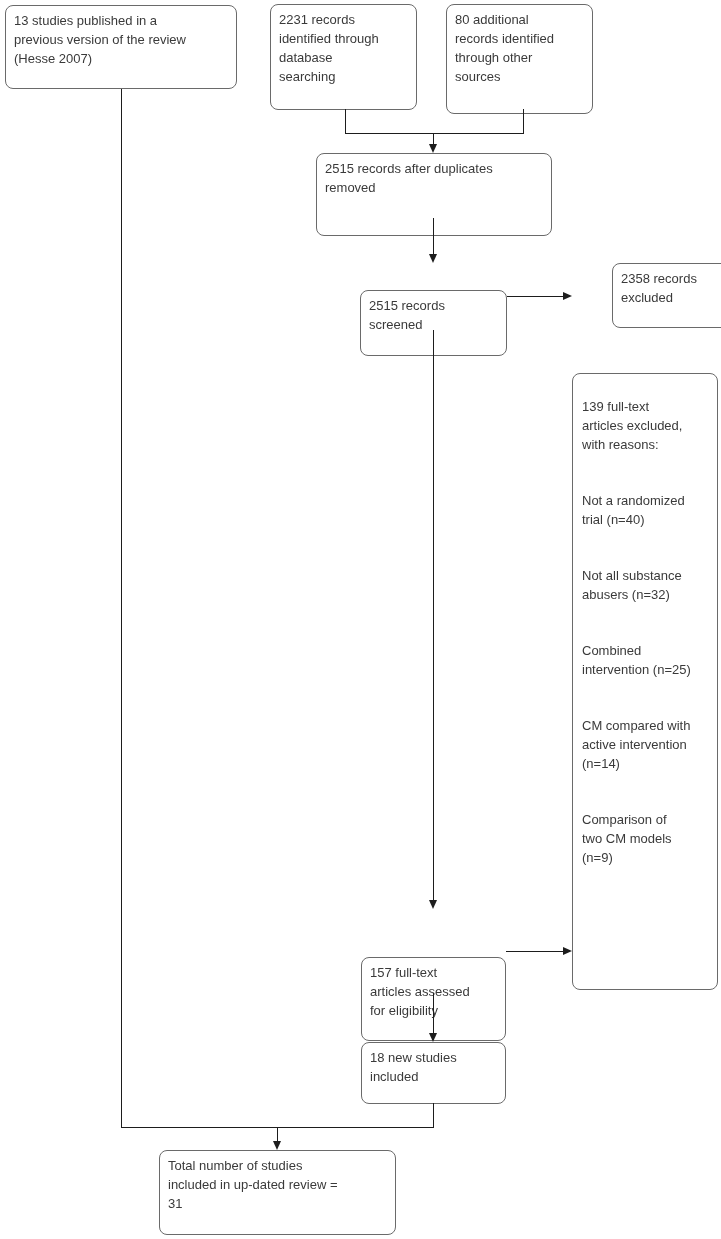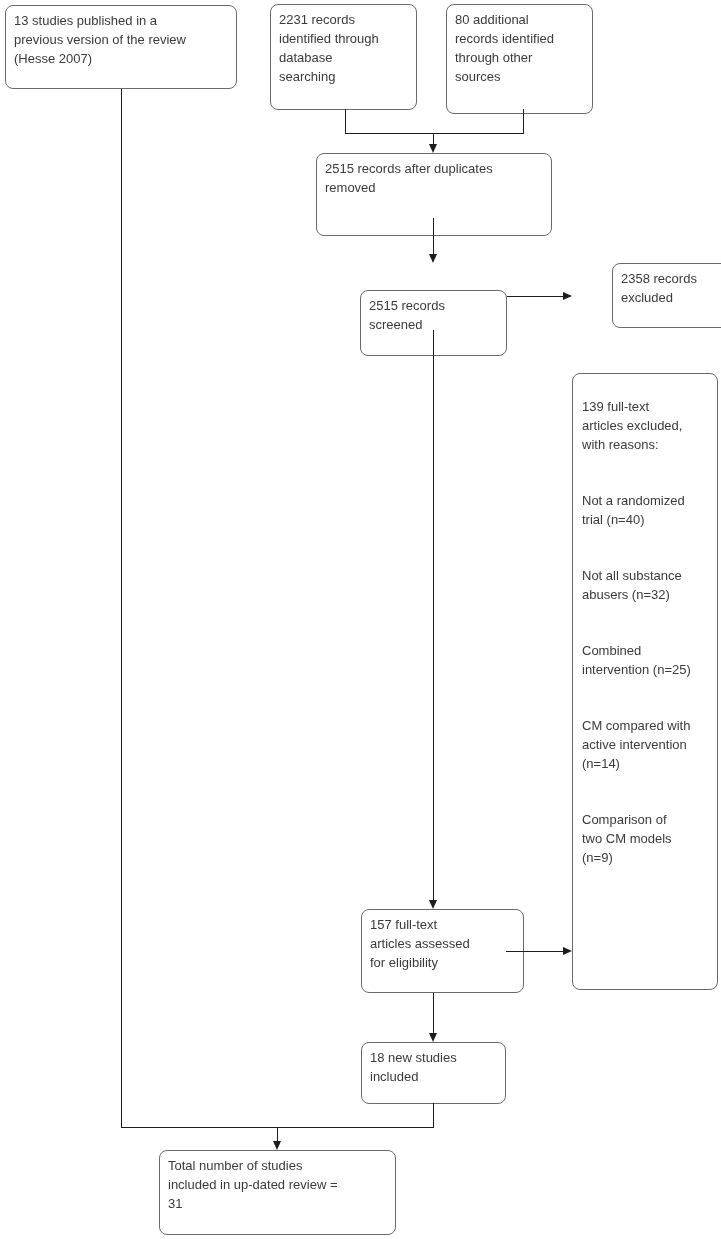--- a/index.html
+++ b/index.html
@@ -105,21 +105,21 @@
     <div class="reason-item">CM compared with
 active intervention
 (n=14)</div>
     <div class="reason-item">Comparison of
 two CM models
 (n=9)</div>
     
     
   </div>
 
-  <div class="box" style="left:361px; top:909px; width:163px; height:84px;">157 full-text
+  <div class="box" style="left:361px; top:957px; width:145px; height:84px;">157 full-text
 articles assessed
 for eligibility</div>
 
   <div class="box" style="left:361px; top:1042px; width:145px; height:62px;">18 new studies
 included</div>
 
   <div class="box" style="left:159px; top:1150px; width:237px; height:85px;">Total number of studies
 included in up-dated review =
 31</div>
 

